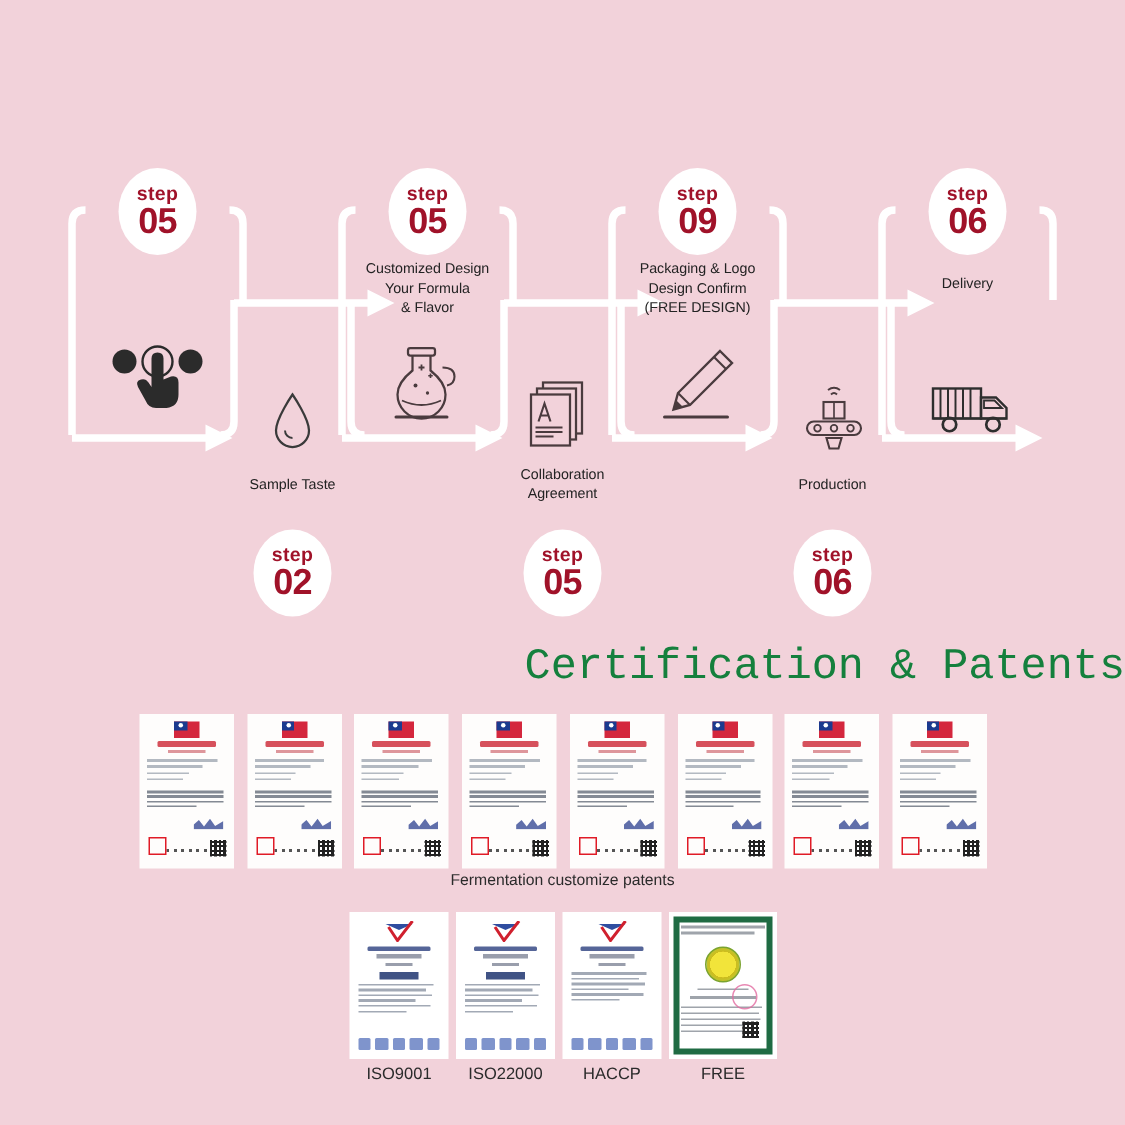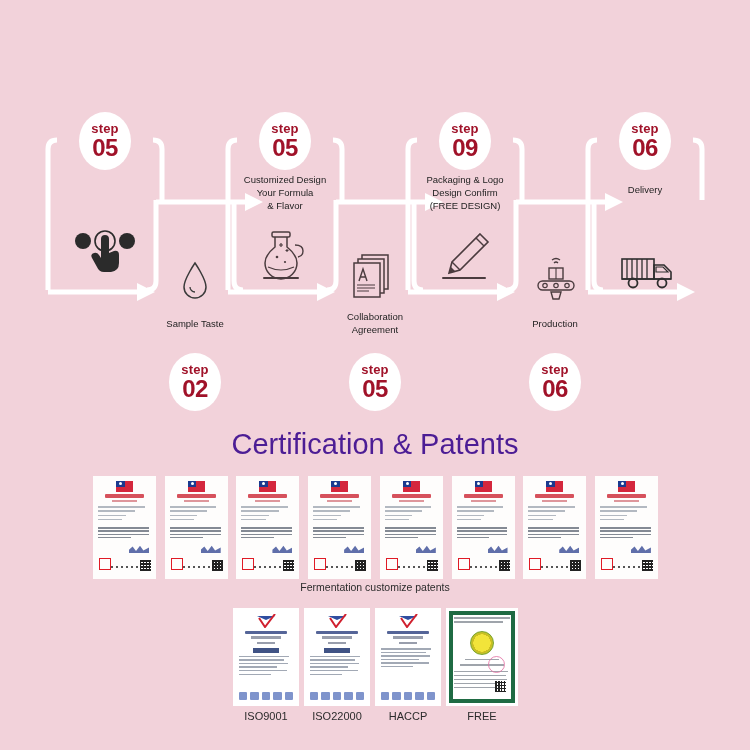--- a/index.html
+++ b/index.html
@@ -39,23 +39,23 @@
   .badge .n{font-size:24px;font-weight:bold;margin-top:1px;letter-spacing:-.5px;}
 
   .stext{
     position:absolute;text-align:center;color:#232323;
     font-size:9.5px;line-height:13px;
   }
   .sicon{position:absolute;}
 
   
   .cert-head{
-    position:absolute;left:0;top:428px;width:750px;text-align:center;
-    font-family:Liberation Sans, sans-serif;
-    color:#4c1d95;font-size:29px;
+    position:absolute;left:0;top:428px;width:750px;text-align:right;
+    font-family:Liberation Mono, monospace;
+    color:#15803d;font-size:29px;
   }
   #patrow{position:absolute;left:93px;top:476px;width:565px;height:104px;
           display:flex;justify-content:space-between;}
   .patent{width:63px;height:103px;background:#fefdfc;box-sizing:border-box;
           padding:4px 5px;position:relative;overflow:hidden;}
   .flag{width:17px;height:11px;margin:1px auto 2px;position:relative;
         background:#d4273d;}
   .flag .canton{position:absolute;left:0;top:0;width:8.5px;height:5.5px;background:#1b3a8f;}
   .flag .sun{position:absolute;left:2.8px;top:1.2px;width:3px;height:3px;
              background:#fff;border-radius:50%;}

